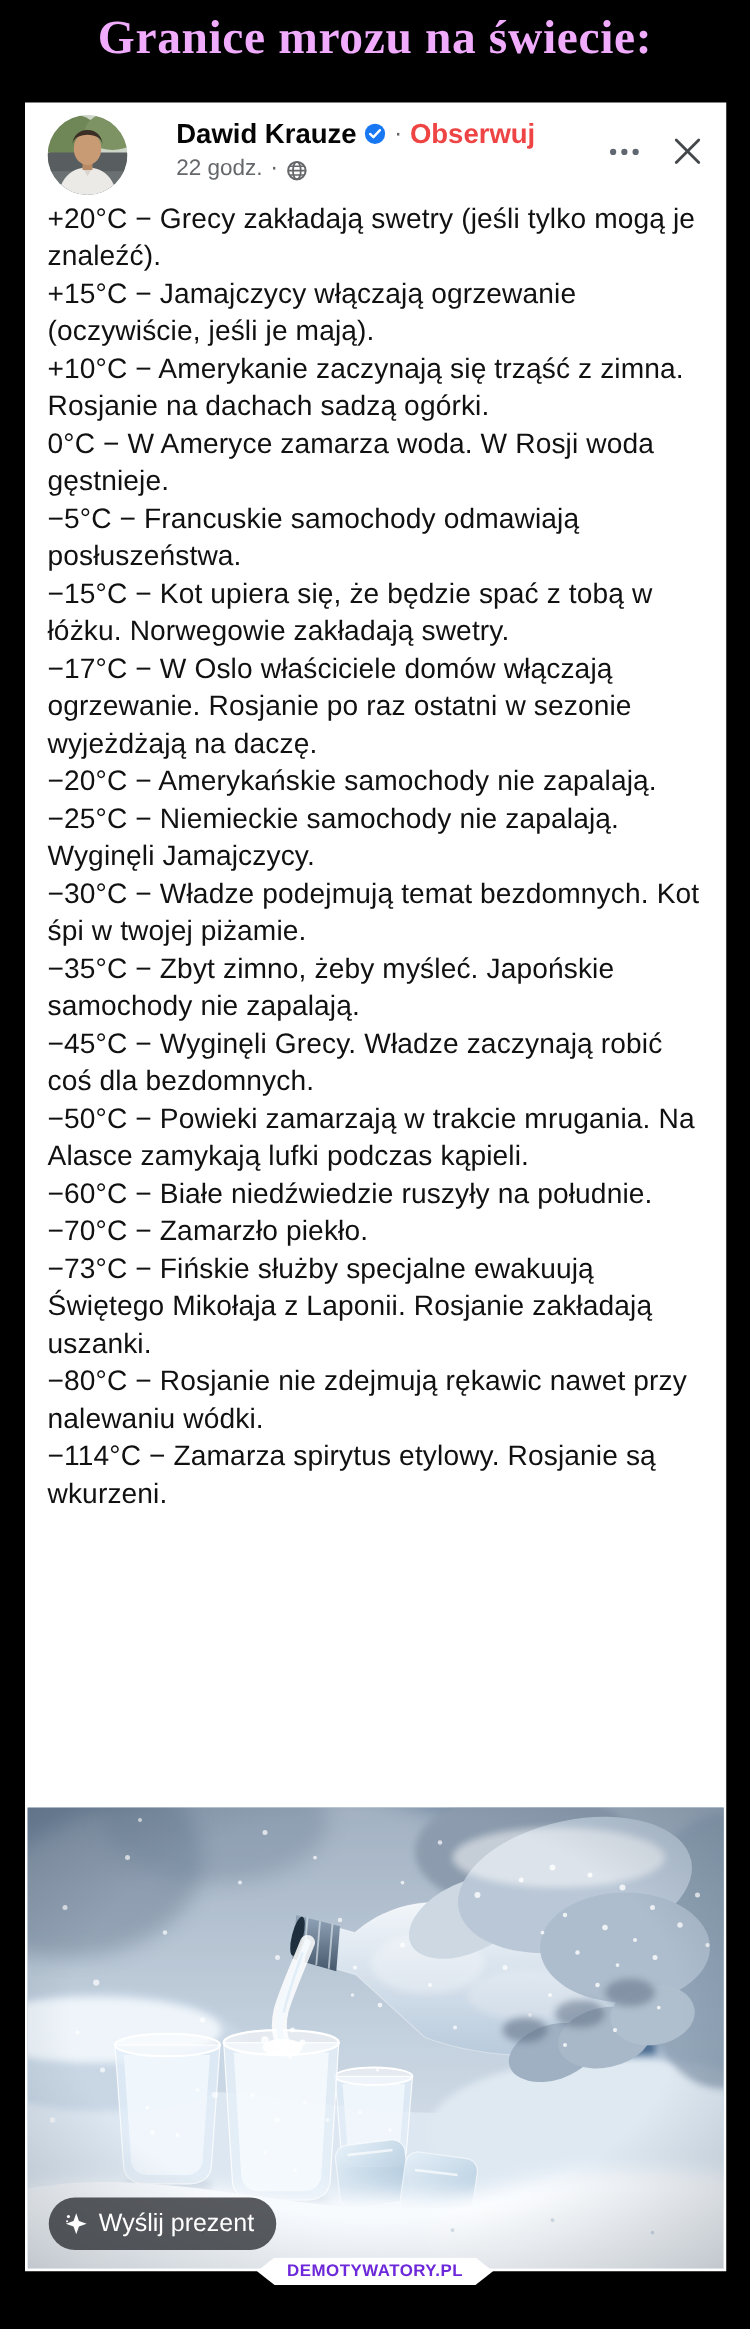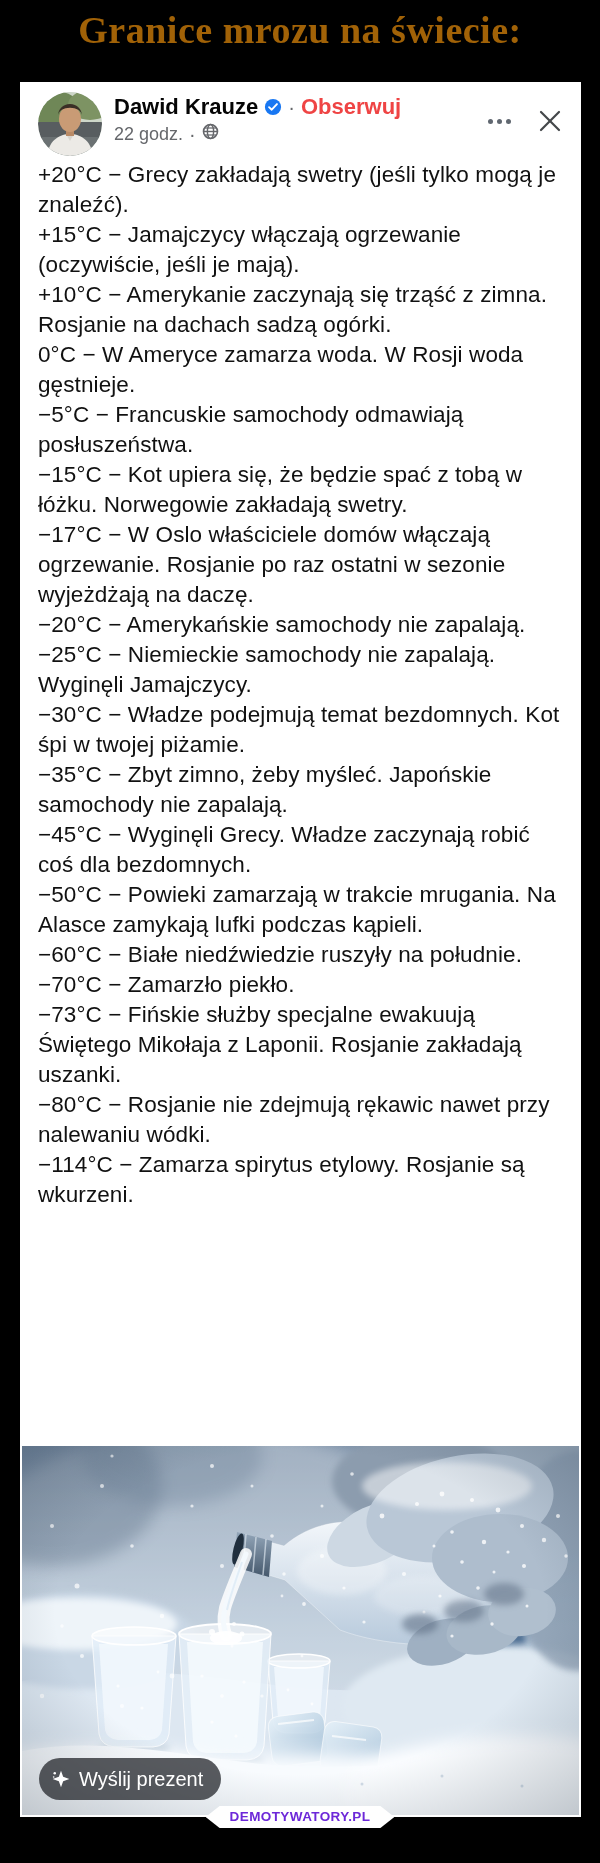--- a/index.html
+++ b/index.html
@@ -4,43 +4,43 @@
 <style>
   html,body{margin:0;padding:0;}
   body{
     width:600px;height:1863px;position:relative;overflow:hidden;
     background:#000;
     font-family:"Liberation Sans","DejaVu Sans",sans-serif;
   }
   .page-title{
     position:absolute;top:6px;left:0;width:100%;text-align:center;
     font-family:"Liberation Serif","DejaVu Serif",serif;
-    font-weight:700;font-size:38px;line-height:48px;color:#a16207;
+    font-weight:700;font-size:38px;line-height:48px;color:#f0abfc;
     letter-spacing:0.5px;
   }
   .card{
     position:absolute;left:20px;top:82px;width:561px;height:1735px;
     background:#fff;display:flex;flex-direction:column;
   }
   
   .post-header{
     height:74px;box-sizing:border-box;padding:10px 14px 0 18px;
     display:flex;align-items:flex-start;gap:12px;
   }
   .avatar{
     width:64px;height:64px;border-radius:50%;overflow:hidden;flex:0 0 64px;
     background:#cfd8cd;
   }
-  .head-text{flex:1;min-width:0;padding-top:2px;}
+  .head-text{flex:1;min-width:0;padding-top:2px;margin-left:27px;}
   .name-row{display:flex;align-items:center;gap:6px;line-height:26px;}
   .author{font-weight:700;font-size:22px;color:#050505;}
   .verified{width:18px;height:18px;display:inline-block;}
   .dot-sep{color:#65676b;font-size:20px;}
   .follow{color:#ef4444;font-weight:700;font-size:22px;text-align:right;}
-  .time-row{display:flex;align-items:flex-start;gap:6px;margin-top:3px;
+  .time-row{display:flex;align-items:flex-end;gap:6px;margin-top:3px;
     color:#65676b;font-size:18px;line-height:22px;}
   .head-actions{display:flex;align-items:center;gap:26px;padding-top:16px;margin-right:4px;}
   .more-btn{display:flex;gap:4px;align-items:center;cursor:pointer;padding:4px 0;}
   .more-btn i{width:5px;height:5px;border-radius:50%;background:#606770;display:block;}
   .close-btn{cursor:pointer;line-height:0;}
   
   .post-body{
     flex:1;overflow:hidden;padding:4px 14px 0 18px;
     font-size:22.5px;line-height:30px;color:#111;
     letter-spacing:0.1px;

